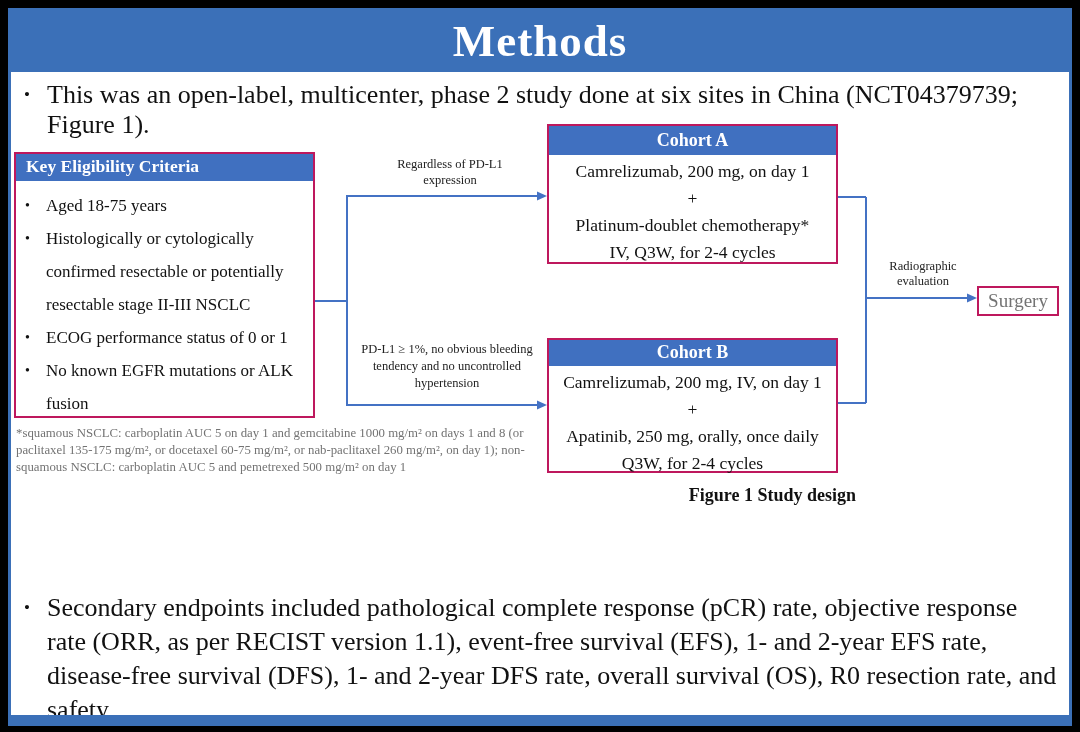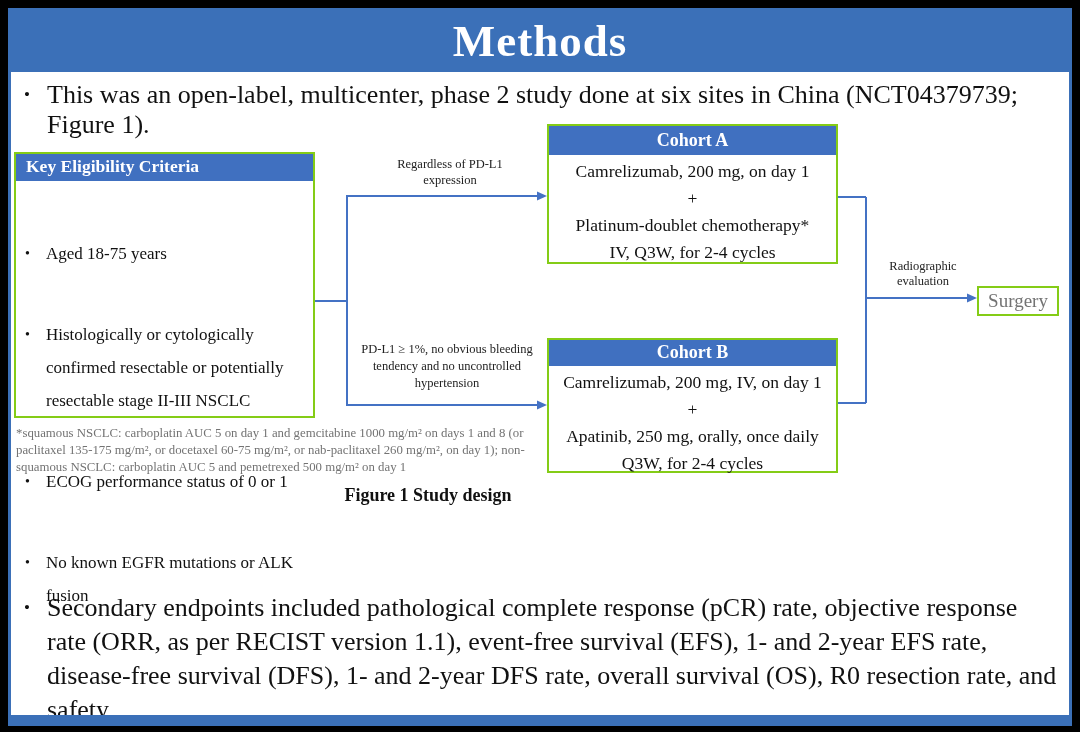--- a/index.html
+++ b/index.html
@@ -32,35 +32,34 @@
   .bullet::before {
     content:"\2022"; position:absolute; left:2px; top:0px; font-size:17px;
   }
   .bullet-1 { left:22px; top:80px;  width:1035px; line-height:30px; }
   .bullet-2 { left:22px; top:519px; width:1035px; }
   .bullet-3 { left:22px; top:591px; width:1038px; }
   .bullet-4 { left:22px; top:692px; width:1035px; }
 
   
   .fbox {
-    position:absolute; background:#fff; border:2px solid #84cc16;
+    position:absolute; background:#fff; border:2px solid #be185d;
   }
   .fbox .fbox-header {
     background:#4070c0; color:#fff; font-weight:bold; text-align:center;
     font-size:17px;
   }
   .elig-box { left:14px; top:152px; width:301px; height:266px; }
   .elig-box .fbox-header {
     text-align:left; padding:2px 0 2px 10px; height:27px; font-size:17.5px;
   }
   .elig-body { padding:8px 6px 0 6px; }
   .elig-item {
     position:relative; padding-left:24px; font-size:17px; line-height:33px;
     color:#111;
-    margin-top:48px;
   }
   .elig-item::before {
     content:"\2022"; position:absolute; left:3px; top:0; font-size:14px;
   }
   .cohort-box { left:547px; top:124px; width:291px; height:140px; }
   .cohort-box .fbox-header { height:29px; padding-top:4px; font-size:18px; }
   .cohort-b { top:338px; height:135px; }
   .cohort-b .fbox-header { height:26px; padding-top:2px; }
   .cohort-body { padding-top:3px; }
   .cohort-line {
@@ -78,21 +77,21 @@
   }
   .flabel-top    { left:372px; top:156px; width:156px; }
   .flabel-bottom { left:360px; top:341px; width:174px; line-height:17px; }
   .flabel-right  { left:878px; top:259px; width:90px;  line-height:15px; }
 
   .footnote {
     position:absolute; left:16px; top:425px; width:524px;
     font-size:12.8px; line-height:17px; color:#737373;
   }
   .fig-caption {
-    position:absolute; left:0; top:485px; width:856px; text-align:center;
+    position:absolute; left:0; top:485px; width:856px; text-align:right;
     font-size:18px; font-weight:bold; color:#111;
   }
   .connector-svg { position:absolute; left:0; top:0; }
 </style>
 </head>
 <body>
 
 <div class="canvas">
   <div class="slide"></div>
 

